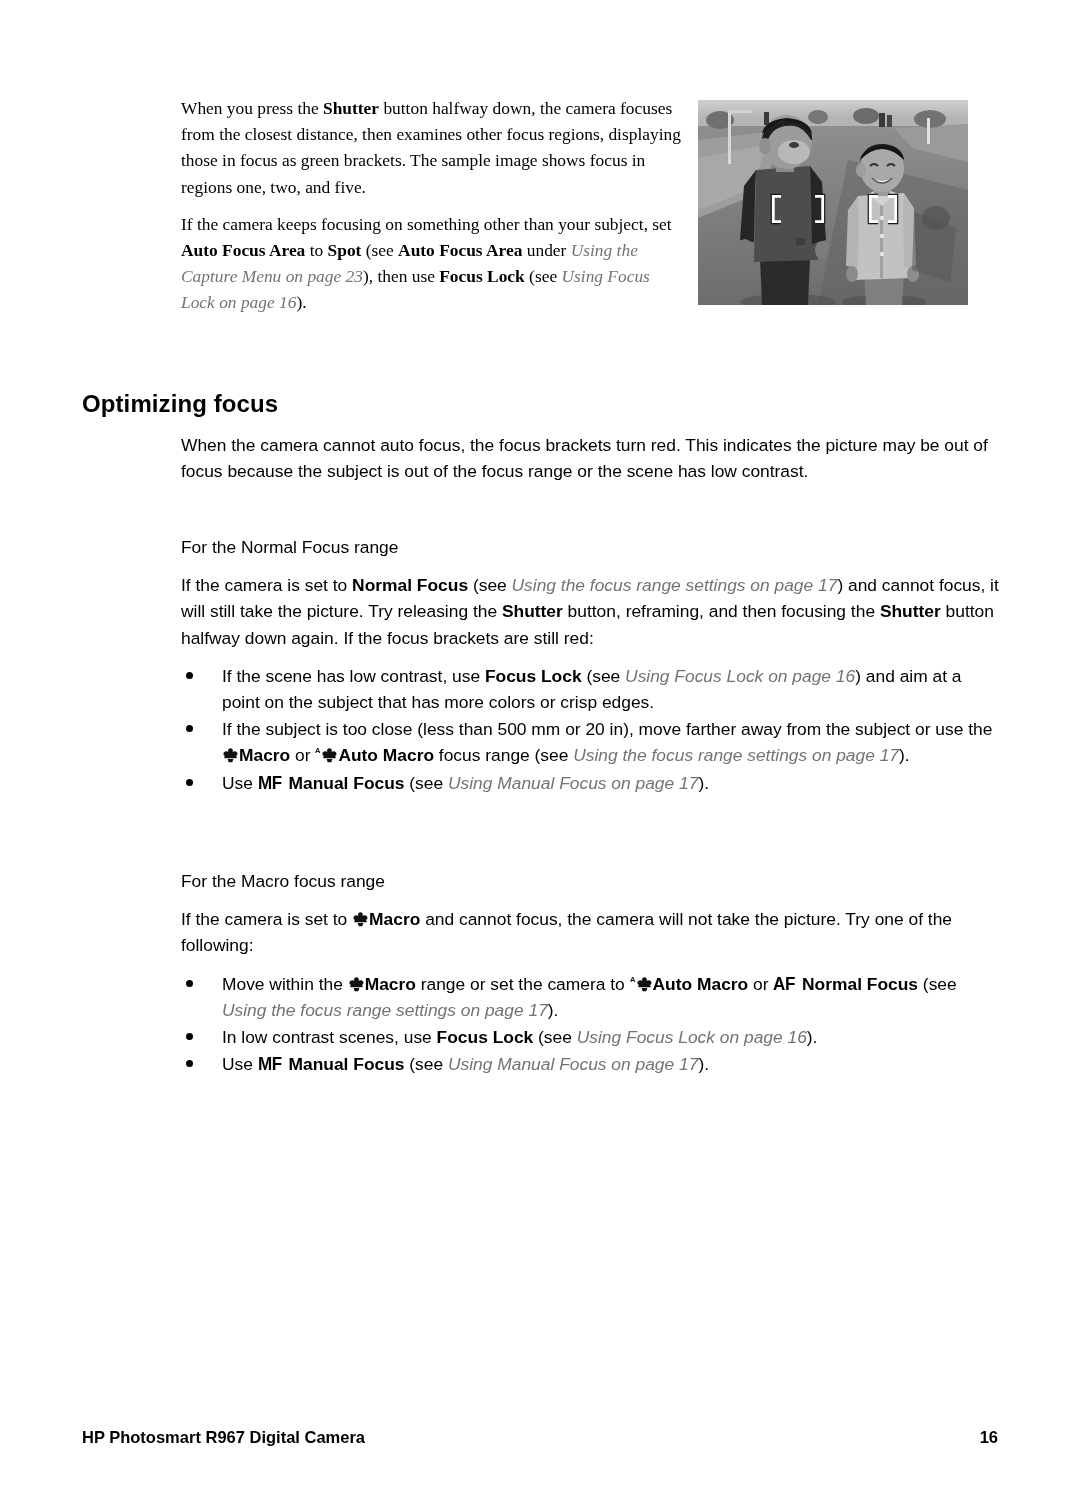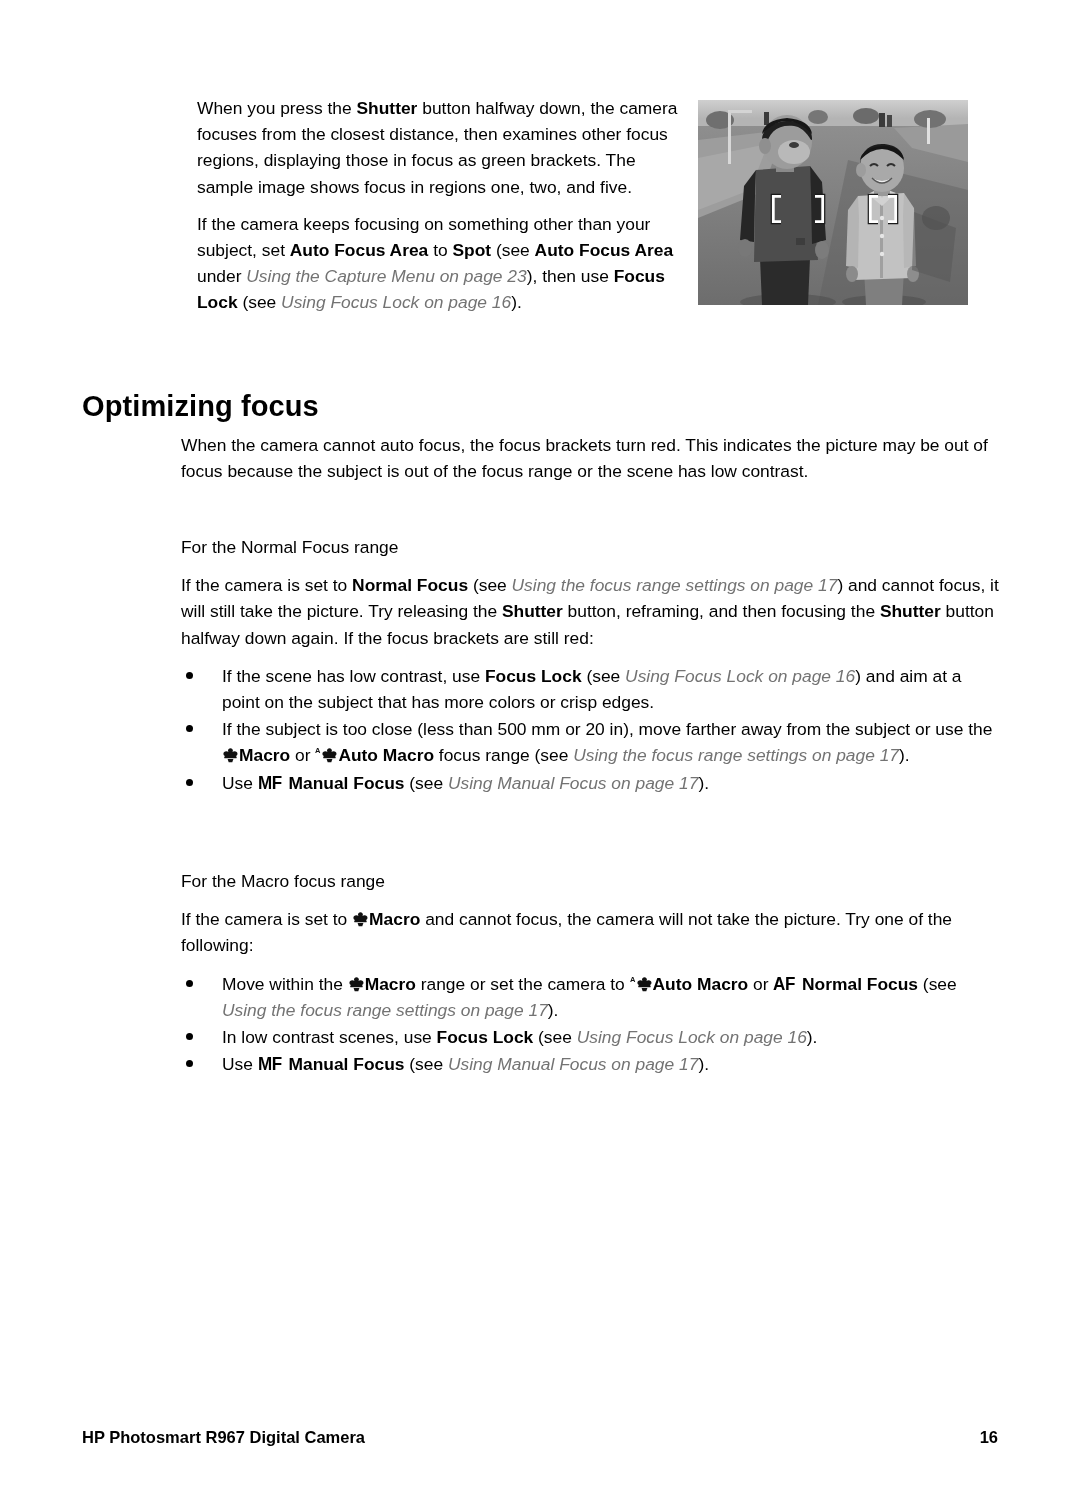--- a/index.html
+++ b/index.html
@@ -35,39 +35,39 @@
     font-style: italic;
   }
 
   
   .top-block {
     position: absolute;
     left: 181px;
     top: 95px;
     width: 505px;
   }
-  .top-block p { margin: 0 0 11px 16px; }
+  .top-block p { margin: 0 0 11px 0; font-family: Liberation Serif, serif; }
 
   .photo {
     position: absolute;
     left: 698px;
     top: 100px;
     width: 270px;
     height: 205px;
     overflow: hidden;
     background: #8d8d8d;
   }
   .photo svg { display: block; }
 
   
   .h2 {
     position: absolute;
     left: 82px;
     top: 390px;
-    font-size: 29px;
+    font-size: 24px;
     font-weight: bold;
     letter-spacing: 0.1px;
   }
 
   
   .col {
     position: absolute;
     left: 181px;
     width: 820px;
   }

